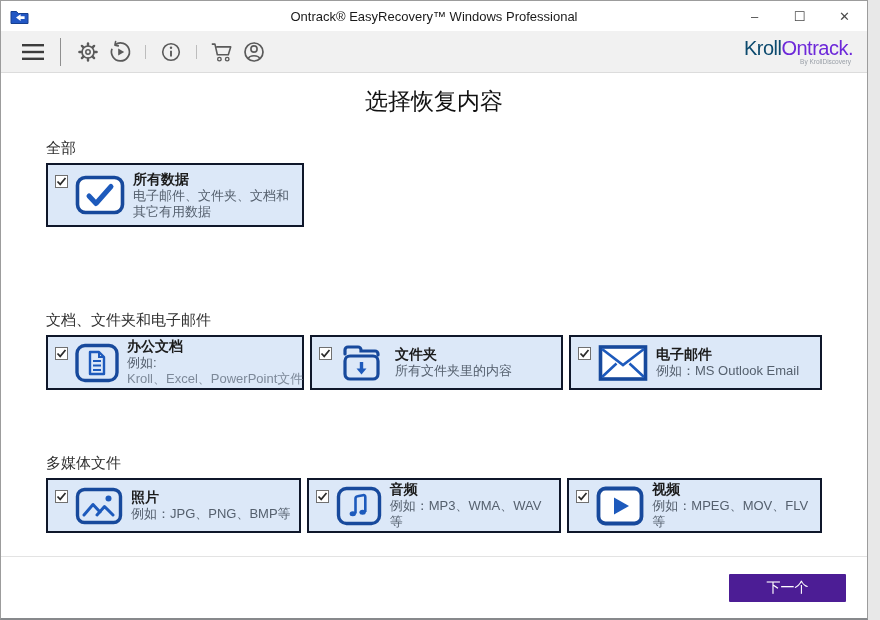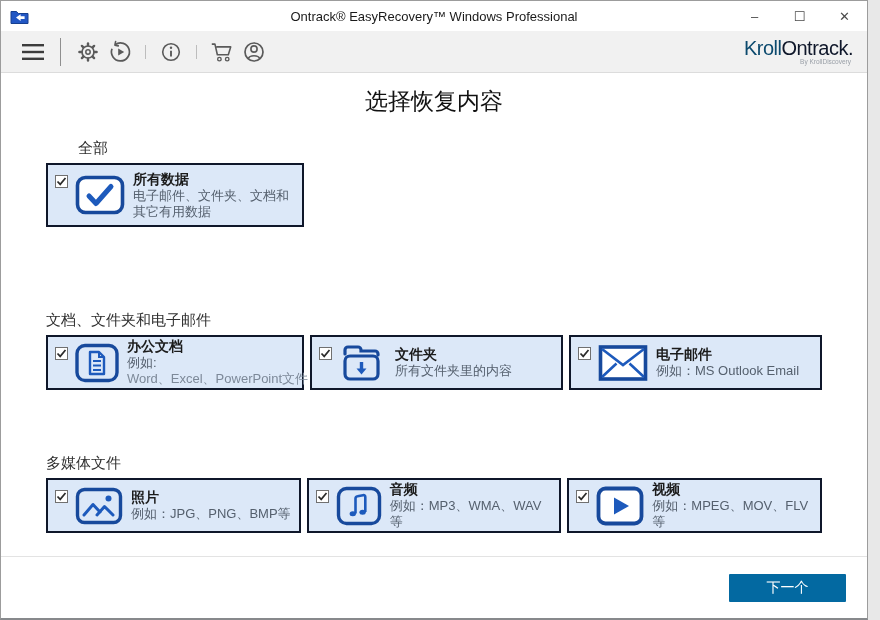--- a/index.html
+++ b/index.html
@@ -27,30 +27,30 @@
     height:42px; background:#f1f1f1; border-bottom:1px solid #dcdcdc;
     display:flex; align-items:center; padding:0 14px 0 16px;
   }
   .tb-icon{ display:flex; align-items:center; justify-content:center; width:26px; height:28px; margin:0 3px; }
   .tb-icon svg{ display:block; }
   .sep-tall{ width:1px; height:28px; background:#8f8f8f; margin:0 11px; }
   .sep-short{ width:1px; height:14px; background:#bdbdbd; margin:0 9px; }
   .logo{ margin-left:auto; text-align:right; line-height:1; }
   .logo-main{ font-size:20px; letter-spacing:-0.5px; }
   .logo-kroll{ color:#0c4a6e; }
-  .logo-ontrack{ color:#0f172a; }
+  .logo-ontrack{ color:#6d28d9; }
   .logo-byline{ font-size:6.5px; color:#9aa0a8; margin-top:1px; margin-right:2px; }
   
   .main{ padding:0 45px; }
   .page-heading{
     margin-top:12px; text-align:center; font-size:23px; color:#111;
     font-family:"DejaVu Serif","Liberation Serif",serif; font-weight:normal; line-height:32px;
   }
   .section-label{ font-size:15px; color:#2f2f2f; margin-bottom:5px; }
-  .lbl-1{ margin-top:22px;margin-left:32px; }
+  .lbl-1{ margin-top:22px; }
   .lbl-2{ margin-top:84px; }
   .lbl-3{ margin-top:64px; }
   .cards-row{ display:flex; gap:6px; }
   .card{
     width:258px; background:#dce8f8; border:2px solid #0f172a;
     display:flex; align-items:center; padding:5px 7px; cursor:pointer;
   }
   .card-tall{ height:64px; }
   .card-short{ height:55px; }
   .checkbox{
@@ -64,21 +64,21 @@
   .card-desc{ font-size:13px; color:#55606e; line-height:16px; }
   .card-desc-wrap{ max-width:186px; }
   .card-desc2{ font-size:13px; color:#7d8999; line-height:16px; white-space:nowrap; }
   
   .footer{
     position:absolute; left:0; right:0; bottom:0; height:62px;
     background:#ffffff; border-top:1px solid #e3e3e3;
   }
   .next-btn{
     position:absolute; right:21px; top:17px; width:117px; height:28px;
-    background:#0369a1; color:#ffffff; border:none; font-size:14px;
+    background:#4c1d95; color:#ffffff; border:none; font-size:14px;
     font-family:inherit; cursor:pointer; border-radius:1px;
   }
 </style>
 </head>
 <body>
 
 <div class="window">
 
   <div class="titlebar">
     <span class="app-icon">
@@ -196,21 +196,21 @@
             <path d="M15,9 h9 l5,5 v17 h-14 z" fill="none" stroke="#1d5abc" stroke-width="2.4" stroke-linejoin="round"></path>
             <path d="M24,9 v5 h5" fill="none" stroke="#1d5abc" stroke-width="2"></path>
             <line x1="18" y1="18" x2="26" y2="18" stroke="#1d5abc" stroke-width="2"></line>
             <line x1="18" y1="22.5" x2="26" y2="22.5" stroke="#1d5abc" stroke-width="2"></line>
             <line x1="18" y1="27" x2="26" y2="27" stroke="#1d5abc" stroke-width="2"></line>
           </svg>
         </span>
         <span class="card-text">
           <div class="card-title">办公文档</div>
           <div class="card-desc">例如:</div>
-          <div class="card-desc2">Word、Excel、PowerPoint文件</div>
+          <div class="card-desc2">Kroll、Excel、PowerPoint文件</div>
         </span>
       </div>
       <div class="card card-short">
         <span class="checkbox">
           <svg width="11" height="11" viewBox="0 0 11 11">
               <path d="M1.5,5.5 L4.2,8.4 L9.5,2" fill="none" stroke="#2b2b2b" stroke-width="1.7"></path>
             </svg>
         </span>
         <span class="card-icon">
           <svg width="48" height="42" viewBox="0 0 48 42">

